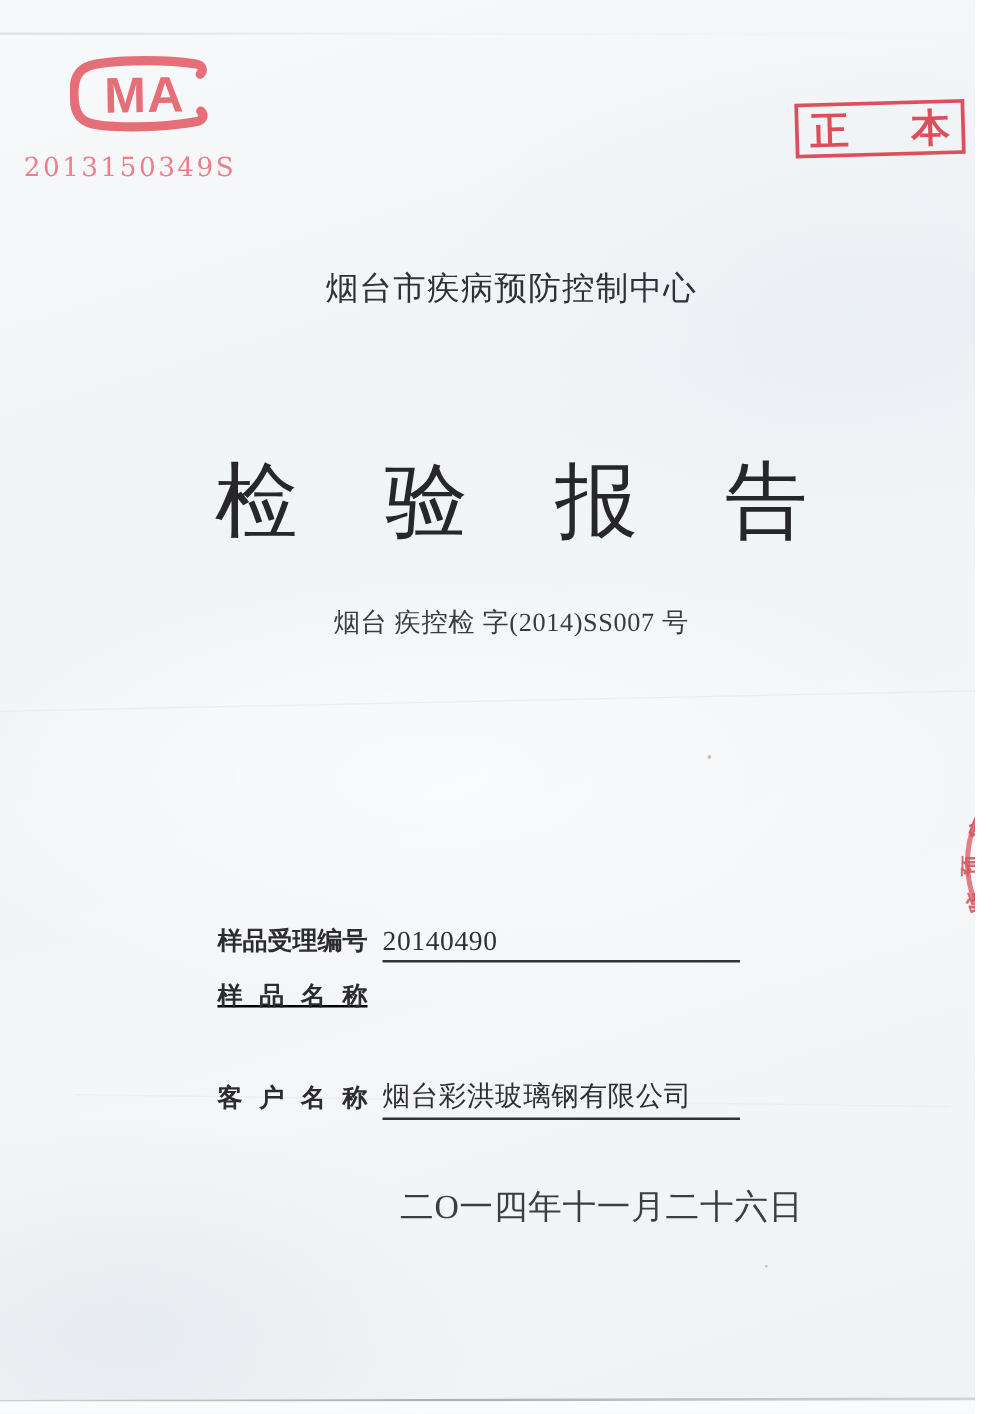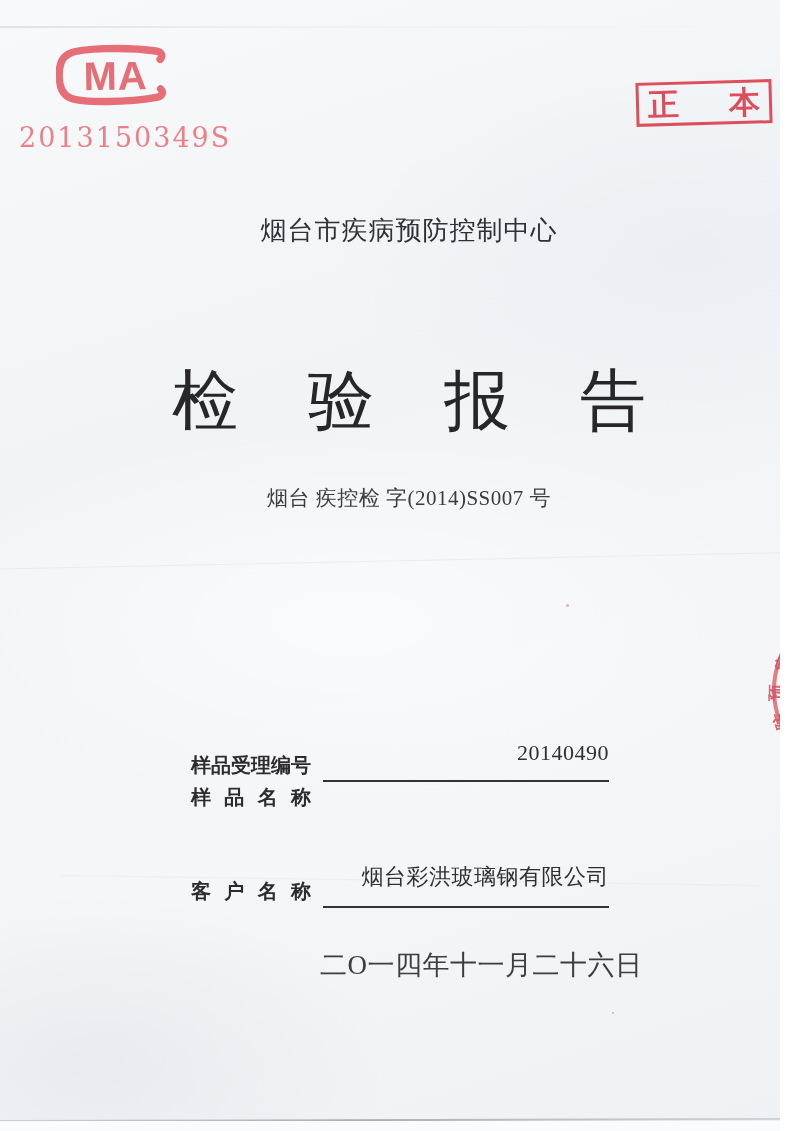--- a/index.html
+++ b/index.html
@@ -24,21 +24,21 @@
   .paper-edge-bottom{position:absolute;left:0;top:1119px;width:800px;height:2px;
     background:linear-gradient(90deg,rgba(140,146,152,0.35),rgba(115,122,128,0.55) 45%,rgba(140,146,152,0.30));
     transform:rotate(-0.15deg);}
   .paper-below{position:absolute;left:0;top:1121px;width:800px;height:10px;background:#fafbfc;}
 
   
   .cma-stamp{position:absolute;left:56px;top:44px;width:116px;height:64px;transform:rotate(-1deg);opacity:0.92;}
   .cma-cert-no{
     position:absolute;left:19px;top:122px;
     font-family:"DejaVu Serif","Liberation Serif",serif;
-    font-size:27px;letter-spacing:2px;color:#ec7f89;font-weight:400;
+    font-size:21px;letter-spacing:2px;color:#ec7f89;font-weight:400;
   }
 
   
   .original-stamp{
     position:absolute;left:636px;top:81px;width:112px;height:38px;
     border:3px solid #de4f5c;transform:rotate(-1.6deg);
     display:flex;justify-content:space-between;align-items:center;
     padding:0 9px;color:#dd4e5b;
   }
   .original-stamp .oc{font-size:31px;font-weight:700;line-height:1;}
@@ -70,34 +70,34 @@
   .seal-char{
     position:absolute;font-size:17px;font-weight:600;
     color:rgba(211,88,99,0.92);line-height:1;
   }
   .seal-char.s0{left:789px;top:629px;transform:rotate(-48deg);}
   .seal-char.s1{left:775px;top:655px;transform:rotate(-68deg);}
   .seal-char.s2{left:768px;top:684px;transform:rotate(-90deg);}
   .seal-char.s3{left:773px;top:712px;transform:rotate(-110deg);}
 
   
-  .form-row{position:absolute;left:191px;display:flex;align-items:flex-end;}
+  .form-row{position:absolute;left:174px;display:flex;align-items:flex-end;}
   .form-row.r0{top:740px;}
-  .form-row.r1{top:784px;}
+  .form-row.r1{top:784px;text-decoration:underline;}
   .form-row.r2{top:828px;margin-top:34px;}
   .row-label{
     width:120px;flex:0 0 120px;
     font-size:20px;font-weight:700;color:#2b2b30;
     text-align:justify;text-align-last:justify;
     padding-bottom:3px;line-height:1.35;
   }
   .row-line{
     width:286px;margin-left:12px;
     border-bottom:2px solid #33333a;
-    text-align:right;padding-bottom:14px;
+    text-align:left;padding-bottom:2px;
   }
   .row-value{font-size:22px;color:#2e2e34;letter-spacing:0.5px;white-space:nowrap;}
 
   .report-date{
     position:absolute;left:320px;top:947px;
     font-size:27px;letter-spacing:0.5px;color:#3c3c42;
   }
 
   .speck{position:absolute;width:3px;height:3px;border-radius:50%;background:rgba(200,90,95,0.45);}
   .speck.k1{left:566px;top:604px;}

